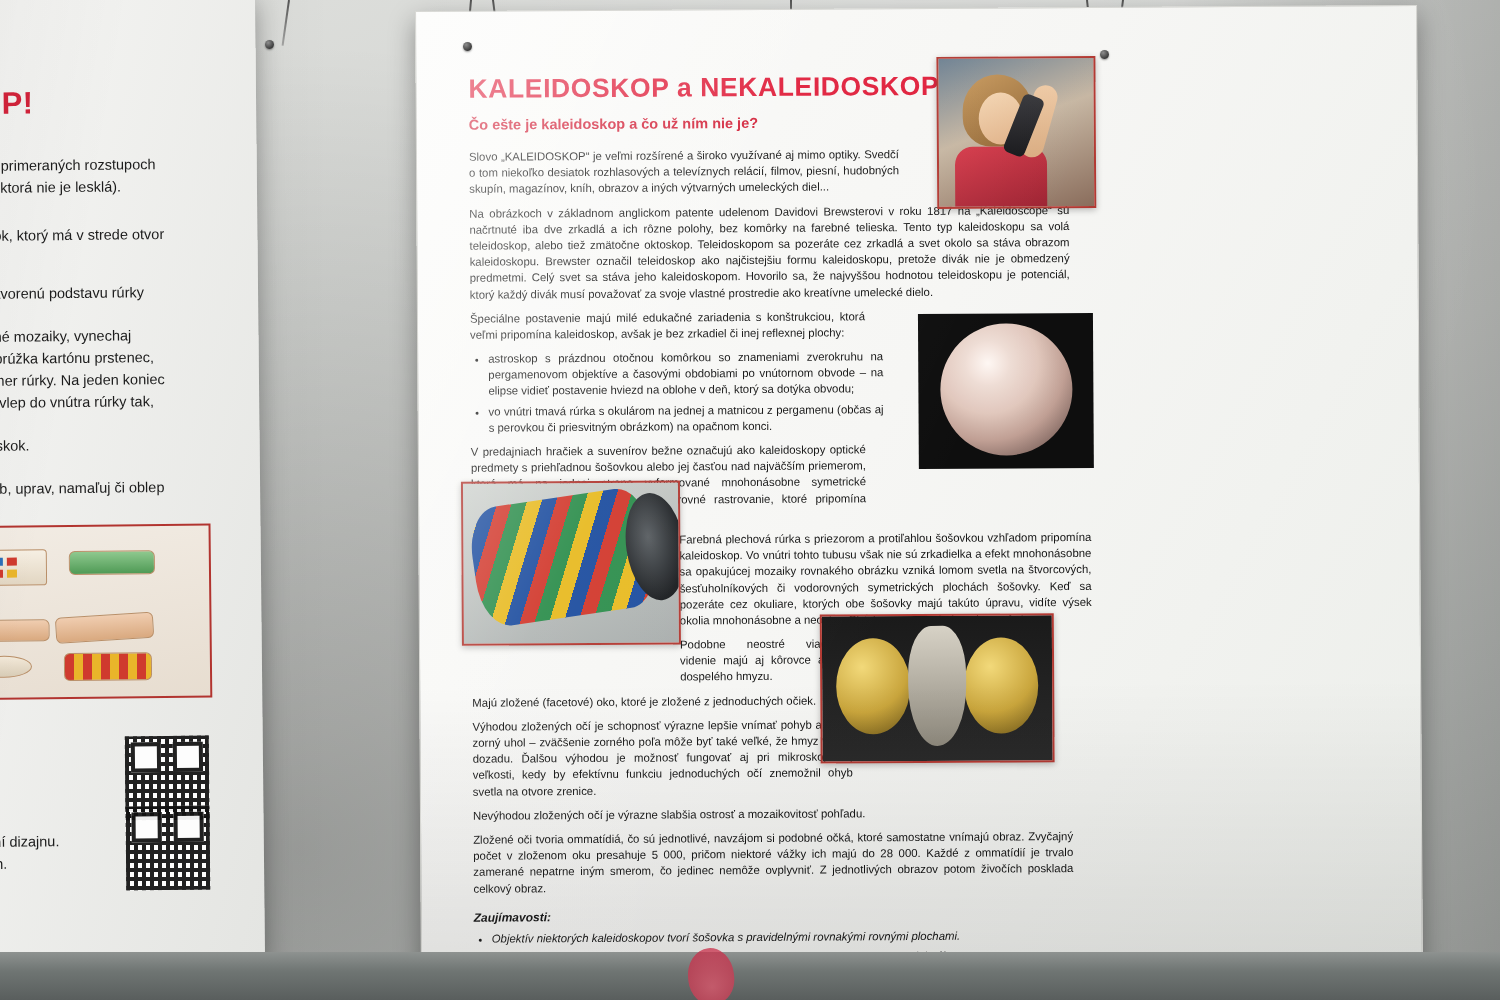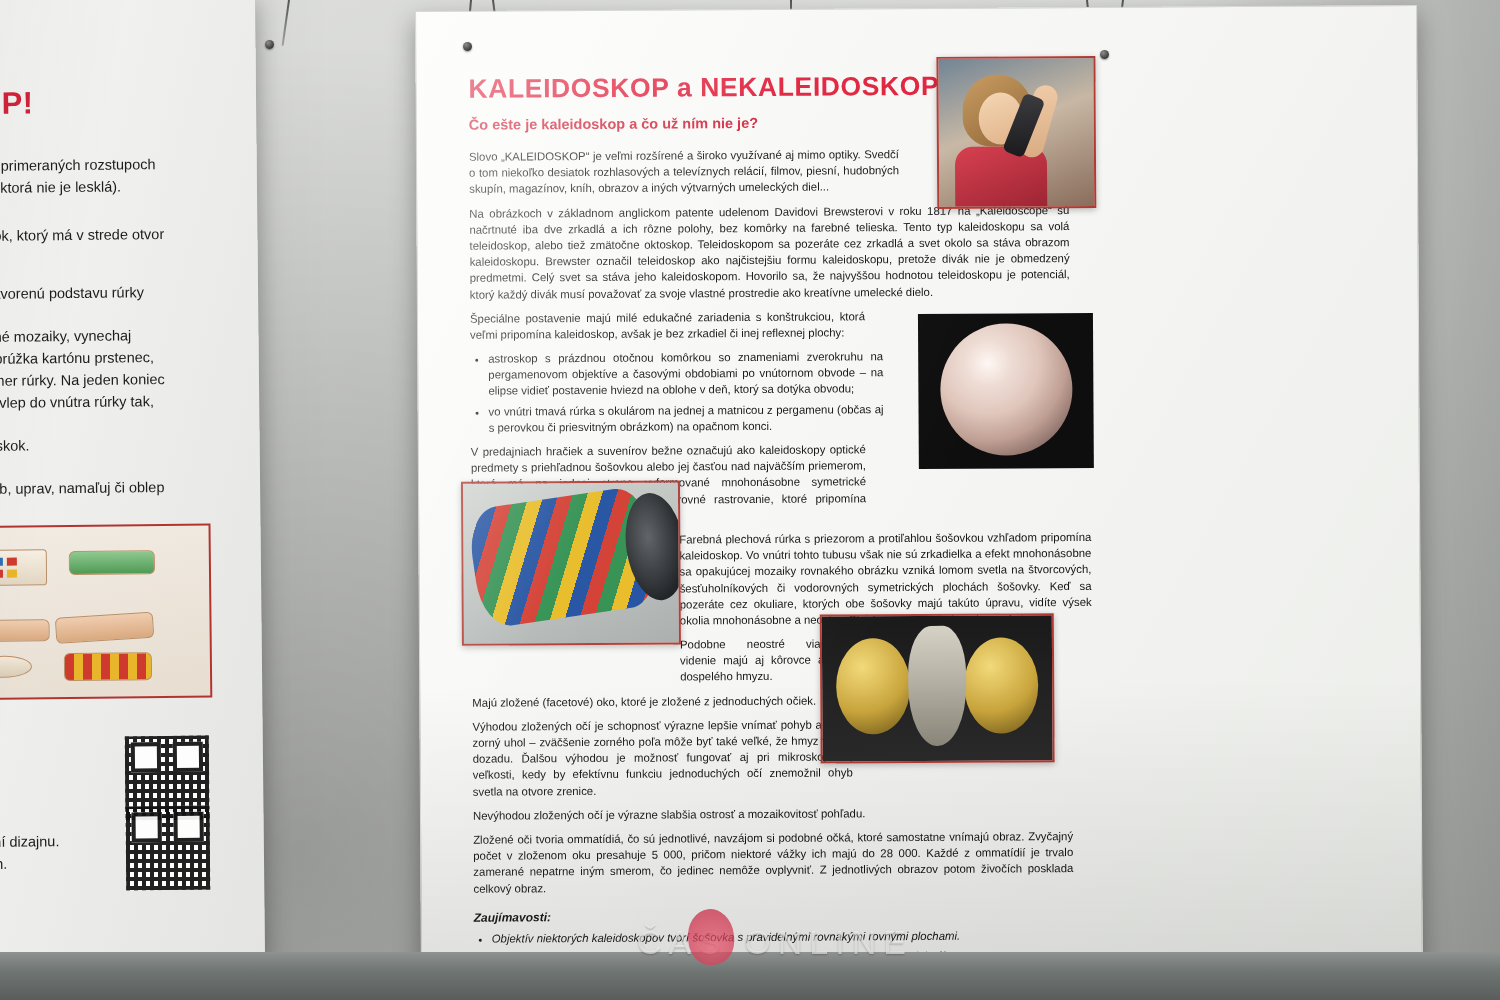--- a/index.html
+++ b/index.html
@@ -455,17 +455,16 @@
       <div class="sheen"></div>
     </div>
   </div>
 
   <div class="pin" style="left:265px; top:40px;"></div>
   <div class="pin" style="left:463px; top:42px;"></div>
   <div class="pin" style="left:1100px; top:50px;"></div>
 
   <div class="watermark">
     <div class="wm-flame"></div>
-    <div class="wm-main">ČAS ONLINE</div>
   </div>
 
   <div class="floor"></div>
 </div>
 
 </body></html>

